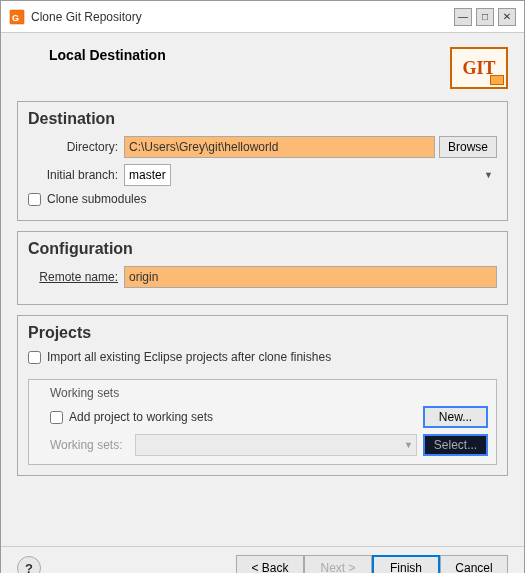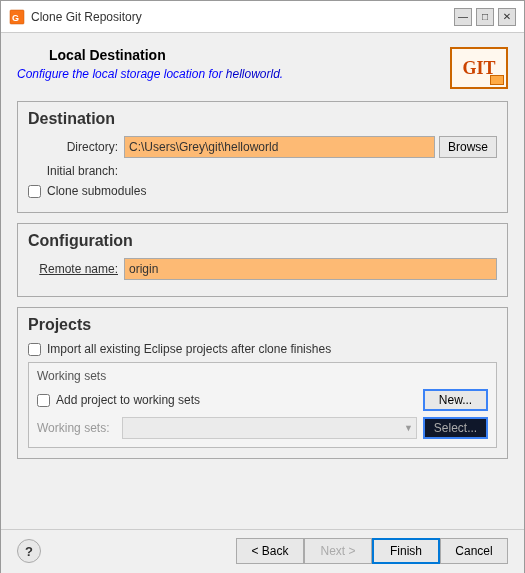--- a/index.html
+++ b/index.html
@@ -186,22 +186,22 @@
     .checkbox-row input[type="checkbox"] {
       margin-right: 6px;
       cursor: pointer;
     }
     .checkbox-label {
       font-size: 12px;
       color: #333;
     }
     .working-sets-section {
       border: 1px solid #bbb;
-      padding: 6px 8px 8px 8px;
-      margin-top: 6px;
+      padding: 6px 8px 8px 21px;
+      margin-top: 15px;
       background: #f4f4f4;
     }
     .working-sets-title {
       font-size: 12px;
       color: #555;
       margin-bottom: 6px;
     }
     .working-sets-controls {
       display: flex;
       margin-bottom: 6px;
@@ -324,38 +324,40 @@
       <div class="title-btn">□</div>
       <div class="title-btn">✕</div>
     </div>
   </div>
 
   <div class="content">
 
     <div class="header-section">
       <div class="header-text">
         <h2>Local Destination</h2>
-        <p>
-          <span>Configure the local storage location for </span><span style="color:#0000cc;font-style:italic;">helloworld</span><span>.</span>
-        </p>
       </div>
       <div class="git-logo">GIT</div>
     </div>
 
     <div class="group-box">
       <div class="group-box-title">Destination</div>
 
       <div class="form-row">
         <label class="form-label">Directory:</label>
         <input type="text" class="form-input" value="C:\Users\Grey\git\helloworld" style="">
         <button class="browse-btn">Browse</button>
       </div>
 
       <div class="form-row">
         <label class="form-label">Initial branch:</label>
+        <div class="select-wrapper">
+          <select class="form-select">
+            <option>master</option>
+          </select>
+        </div>
       </div>
 
       <div class="checkbox-row">
         <input type="checkbox" id="clone-submodules" style="">
         <label class="checkbox-label" for="clone-submodules">Clone submodules</label>
       </div>
     </div>
 
     <div class="group-box">
       <div class="group-box-title">Configuration</div>

